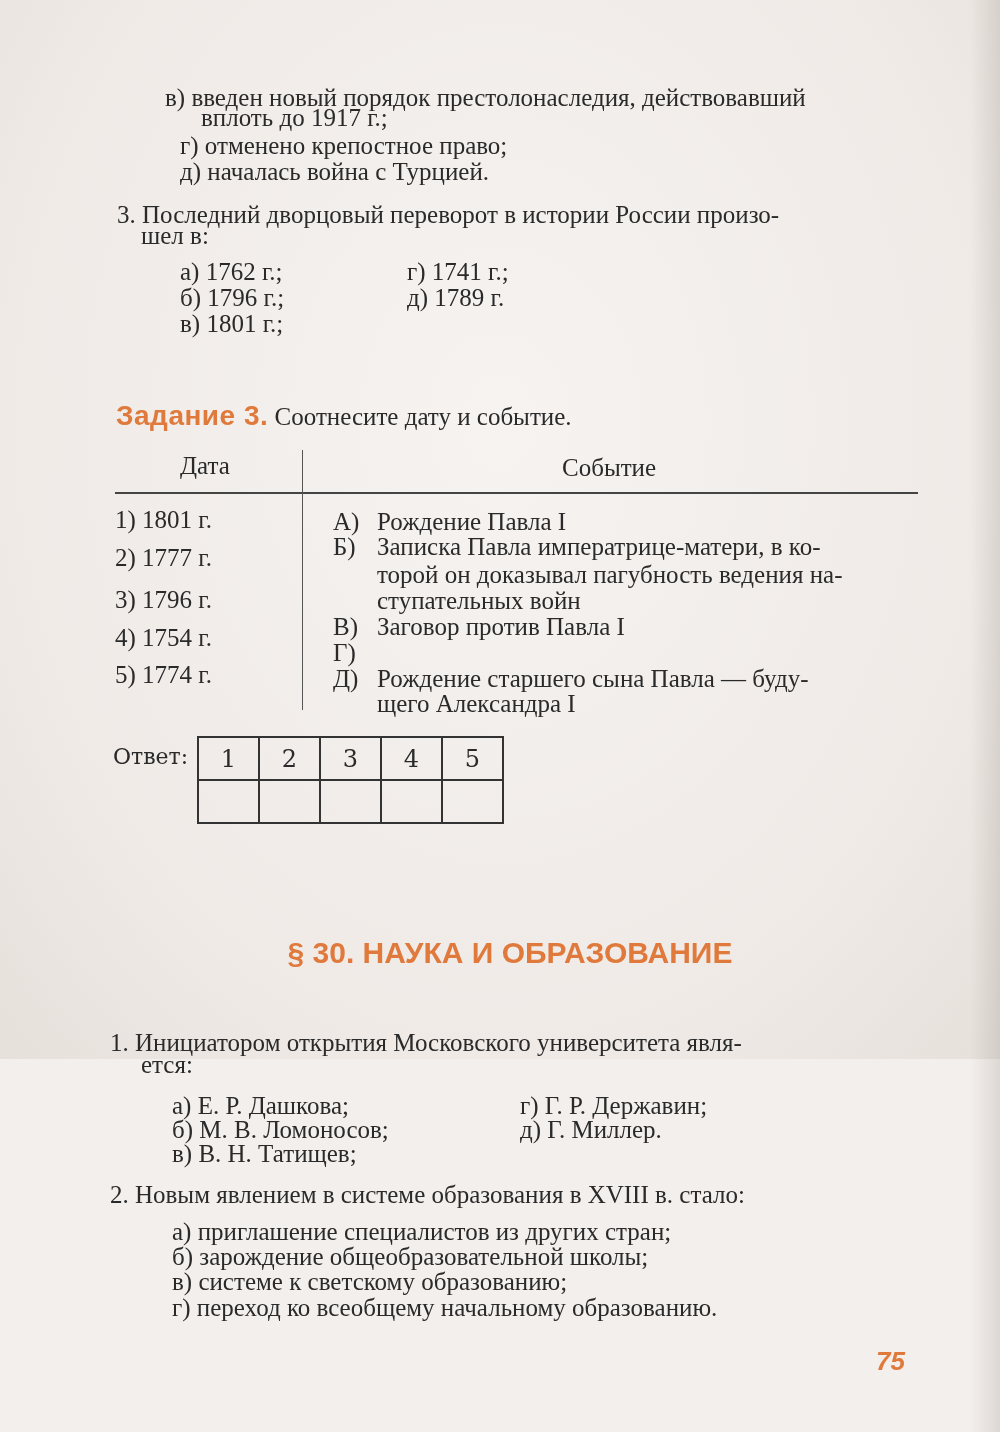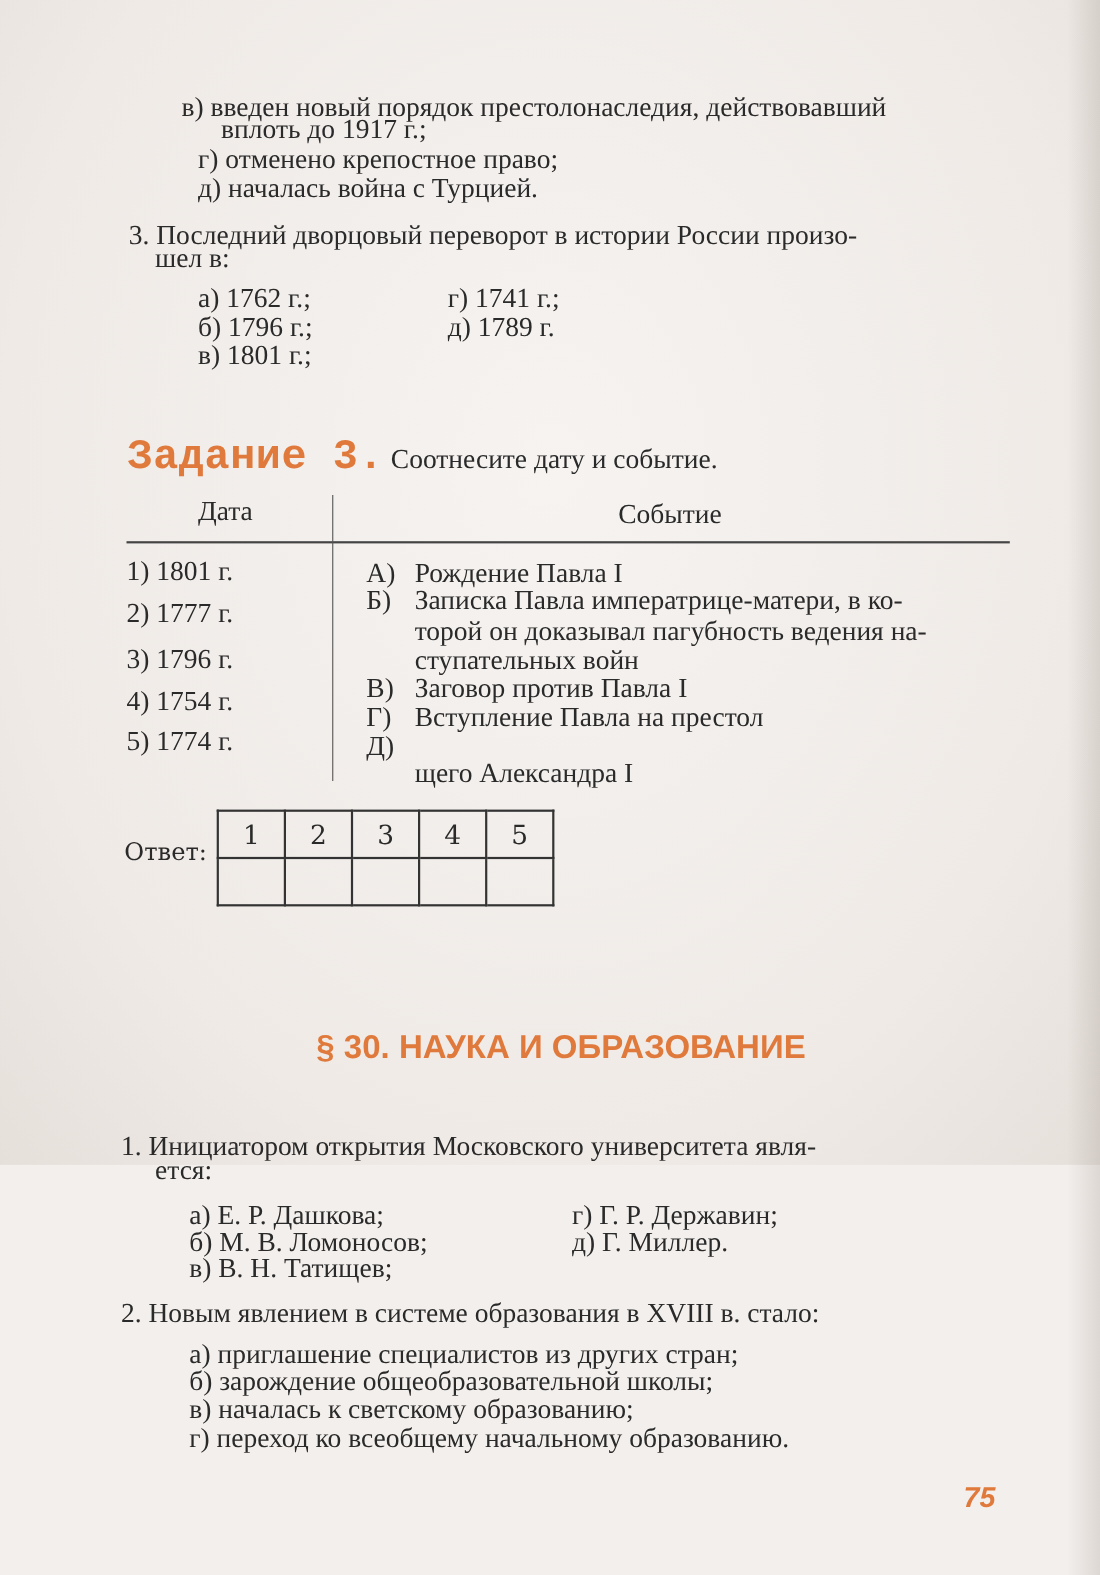--- a/index.html
+++ b/index.html
@@ -12,21 +12,21 @@
   }
   .page {
     position:absolute; left:0; top:0; width:1000px; height:1059px;
     background: radial-gradient(ellipse at 50% 40%, #f6f3f1 0%, #efeae6 70%, #e6e0db 100%);
   }
   .edge { position:absolute; right:0; top:0; width:30px; height:1432px;
     background:linear-gradient(90deg, rgba(0,0,0,0), rgba(120,110,100,0.18)); }
   .abs { position:absolute; }
   .t { font-size:25px; line-height:28px; white-space:nowrap; }
   .orange { color:#e07a3c; font-weight:bold; font-family:"Liberation Sans", "DejaVu Sans", sans-serif; }
-  .zad { font-size:38px; letter-spacing:0.5px;font-family:Liberation Mono, monospace; }
+  .zad { font-size:28px; letter-spacing:0.5px; }
   .sect { font-size:30px; text-align:center; }
   .tbl-vline { position:absolute; left:302px; top:450px; width:1px; height:260px; background:#555; }
   .tbl-hline { position:absolute; left:115px; top:492px; width:803px; height:2px; background:#444; }
   table.ans { position:absolute; left:197px; top:736px; border-collapse:collapse; }
   table.ans td { border:2px solid #333; width:59px; height:41px; text-align:center;
     font-family:"DejaVu Serif", serif; font-size:24px; padding:0; }
   .pagenum { font-size:26px;font-style:italic; }
 </style>
 </head>
 <body>
@@ -98,26 +98,26 @@
 
   <div class="abs t" style="left:333px;top:533px">Б)</div>
   <div class="abs t" style="left:377px;top:533px">Записка Павла императрице-матери, в ко-</div>
   <div class="abs t" style="left:377px;top:561px">торой он доказывал пагубность ведения на-</div>
   <div class="abs t" style="left:377px;top:587px">ступательных войн</div>
 
   <div class="abs t" style="left:333px;top:613px">В)</div>
   <div class="abs t" style="left:377px;top:613px">Заговор против Павла I</div>
 
   <div class="abs t" style="left:333px;top:639px">Г)</div>
-  <div class="abs t" style="left:377px;top:639px">Вступление Павла на престол</div>
 
   <div class="abs t" style="left:333px;top:665px">Д)</div>
+  <div class="abs t" style="left:377px;top:665px">Рождение старшего сына Павла — буду-</div>
   <div class="abs t" style="left:377px;top:690px">щего Александра I</div>
 
-  <div class="abs t" style="left:113px;top:762px;font-family:'DejaVu Serif',serif;font-size:22px">Ответ:</div>
+  <div class="abs t" style="left:113px;top:743px;font-family:'DejaVu Serif',serif;font-size:22px">Ответ:</div>
   <table class="ans">
     <tbody>
         <tr>
       <td>1</td>
       <td>2</td>
       <td>3</td>
       <td>4</td>
       <td>5</td>
     </tr>
     <tr>
@@ -167,21 +167,21 @@
   <div class="abs t" style="left:172px;top:1218px">
     <span>а)</span>
     <span>приглашение специалистов из других стран;</span>
   </div>
   <div class="abs t" style="left:172px;top:1243px">
     <span>б)</span>
     <span>зарождение общеобразовательной школы;</span>
   </div>
   <div class="abs t" style="left:172px;top:1268px">
     <span>в)</span>
-    <span>началась к светскому образованию;</span>
+    <span>системе к светскому образованию;</span>
   </div>
   <div class="abs t" style="left:172px;top:1294px">
     <span>г)</span>
     <span>переход ко всеобщему начальному образованию.</span>
   </div>
 
   <div class="abs orange pagenum" style="left:876px;top:1346px">75</div>
 </div>
 
 </body></html>

